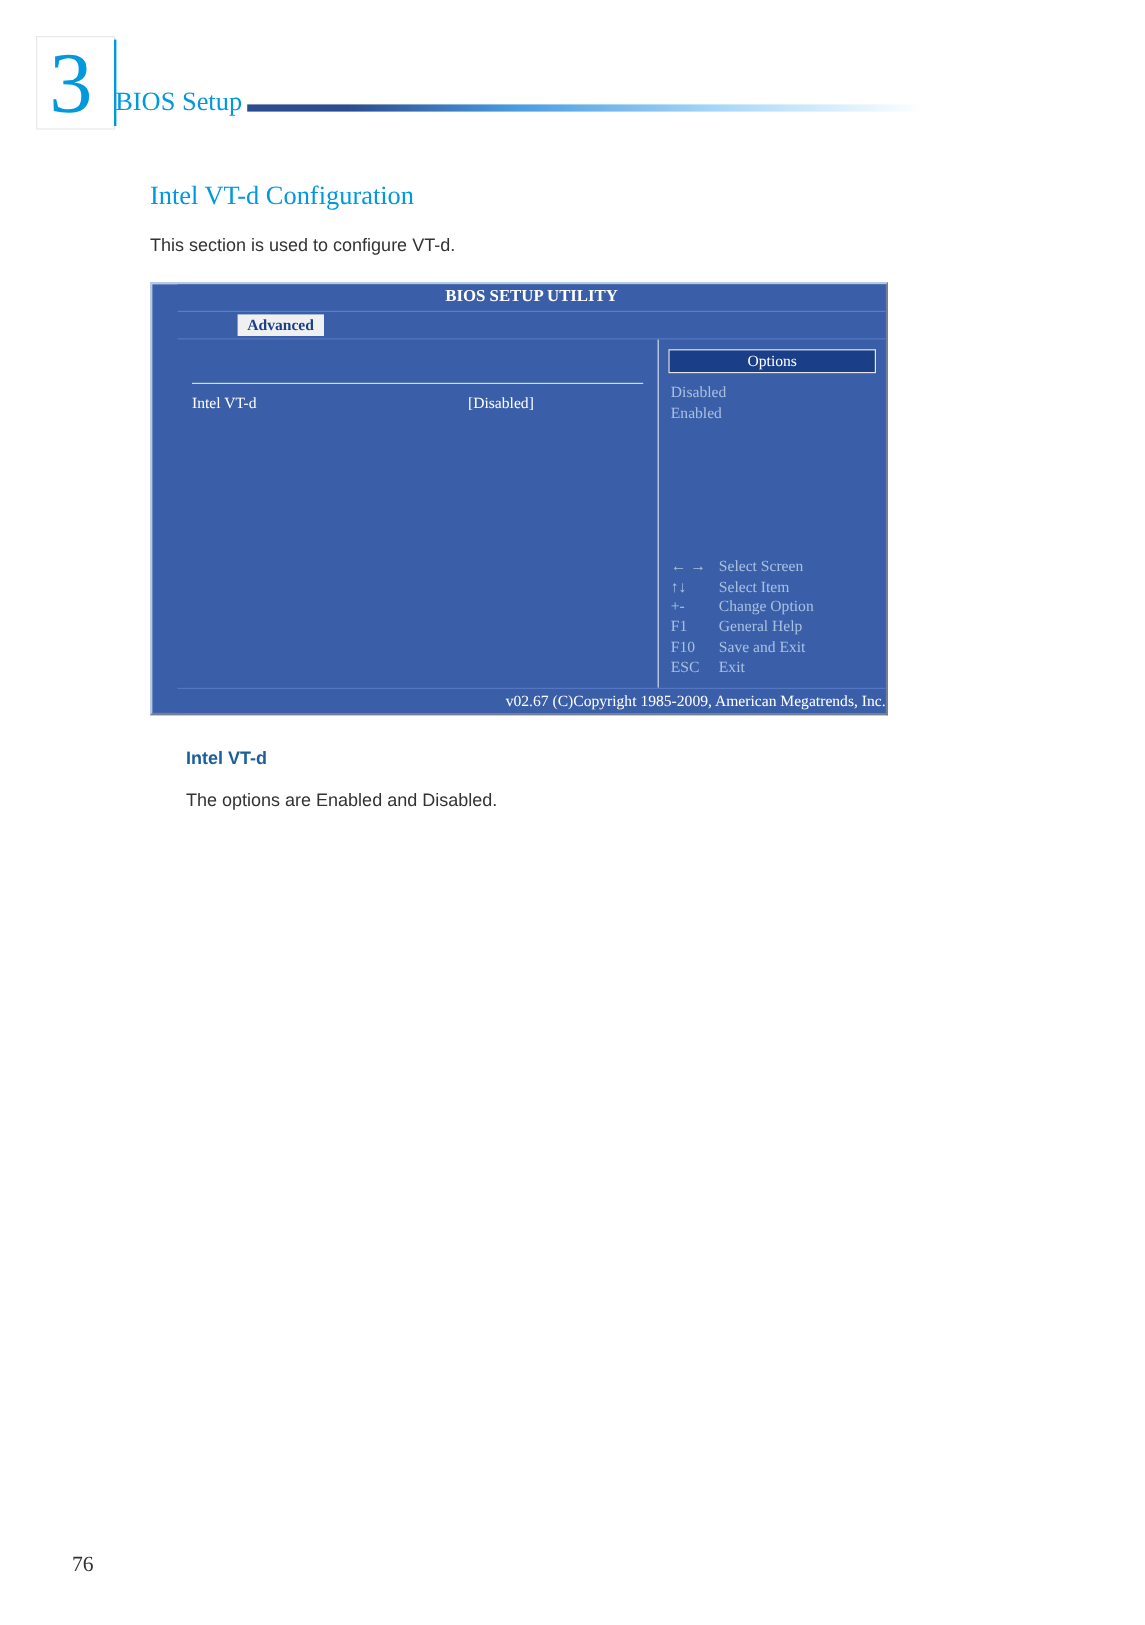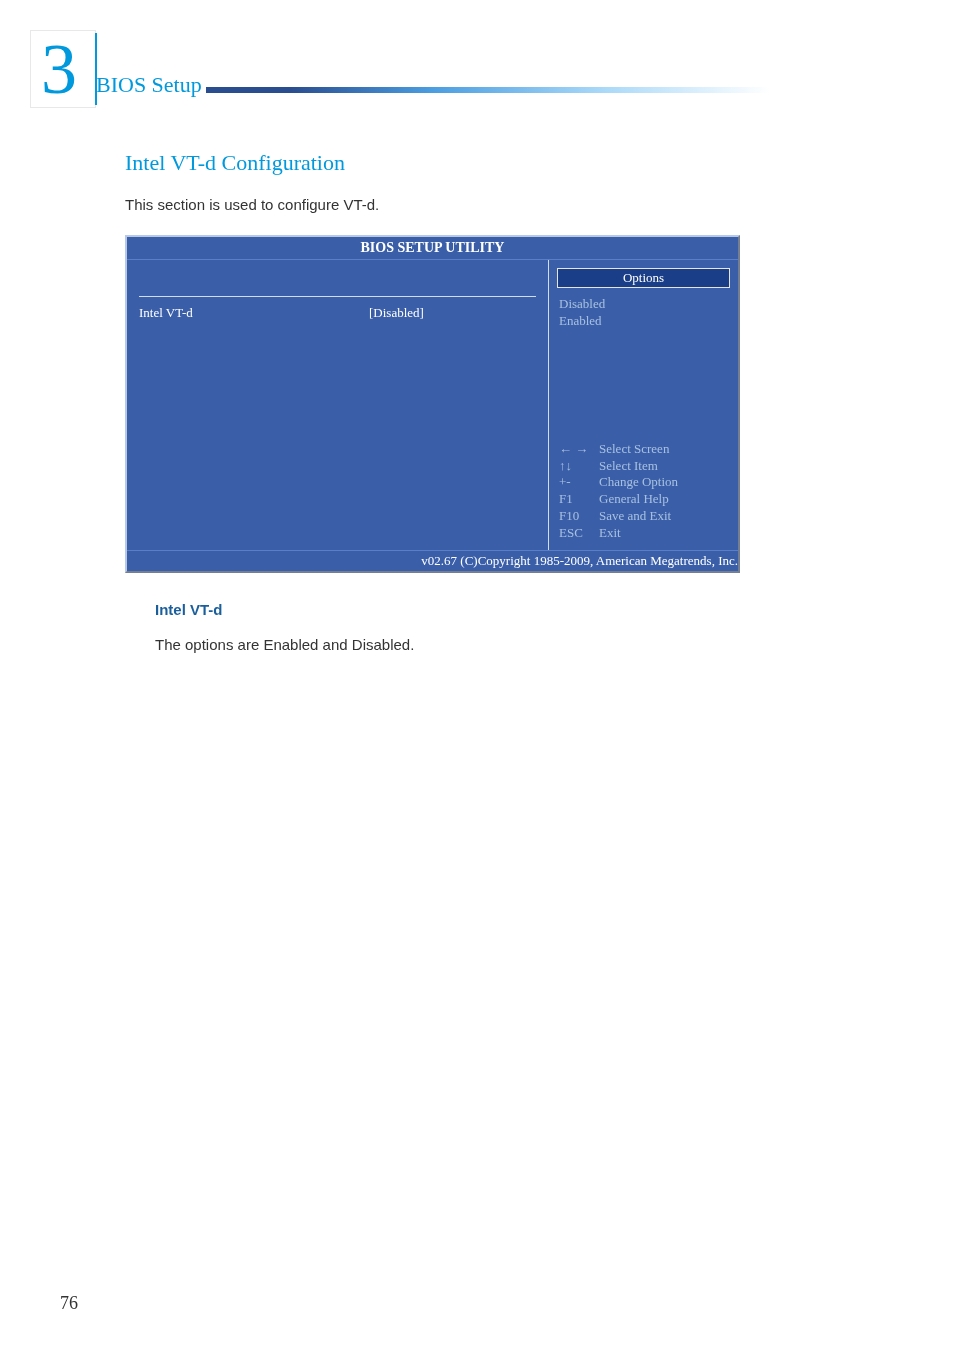--- a/index.html
+++ b/index.html
@@ -71,20 +71,21 @@
     .section-desc {
       font-family: Verdana, Arial, sans-serif;
       font-size: 15px;
       color: #333333;
       margin-bottom: 22px;
     }
     .bios-panel {
       width: 615px;
       background: #3a5fa8;
       border: 2px outset #b8c8e8;
+      padding-left: 21px;
     }
     .bios-title {
       background: #3a5fa8;
       color: #ffffff;
       text-align: center;
       font-family: 'Times New Roman', Georgia, serif;
       font-weight: bold;
       font-size: 14px;
       padding: 3px 0;
       border-bottom: 1px solid #5a7fc8;
@@ -208,20 +209,23 @@
   <span class="chapter-title">BIOS Setup</span>
   <div class="header-bar"></div>
 </div>
 
 <div class="content">
   <div class="section-title">Intel VT-d Configuration</div>
   <div class="section-desc">This section is used to configure VT-d.</div>
 
   <div class="bios-panel">
     <div class="bios-title">BIOS SETUP UTILITY</div>
+    <div class="bios-tabs">
+      <span class="bios-tab">Advanced</span>
+    </div>
     <div class="bios-body">
       <div class="bios-left">
         <div class="bios-left-divider"></div>
         <div class="bios-setting-row">
           <span class="bios-setting-label">Intel VT-d</span>
           <span class="bios-setting-value">[Disabled]</span>
         </div>
       </div>
       <div class="bios-right">
         <div class="options-header">Options</div>

